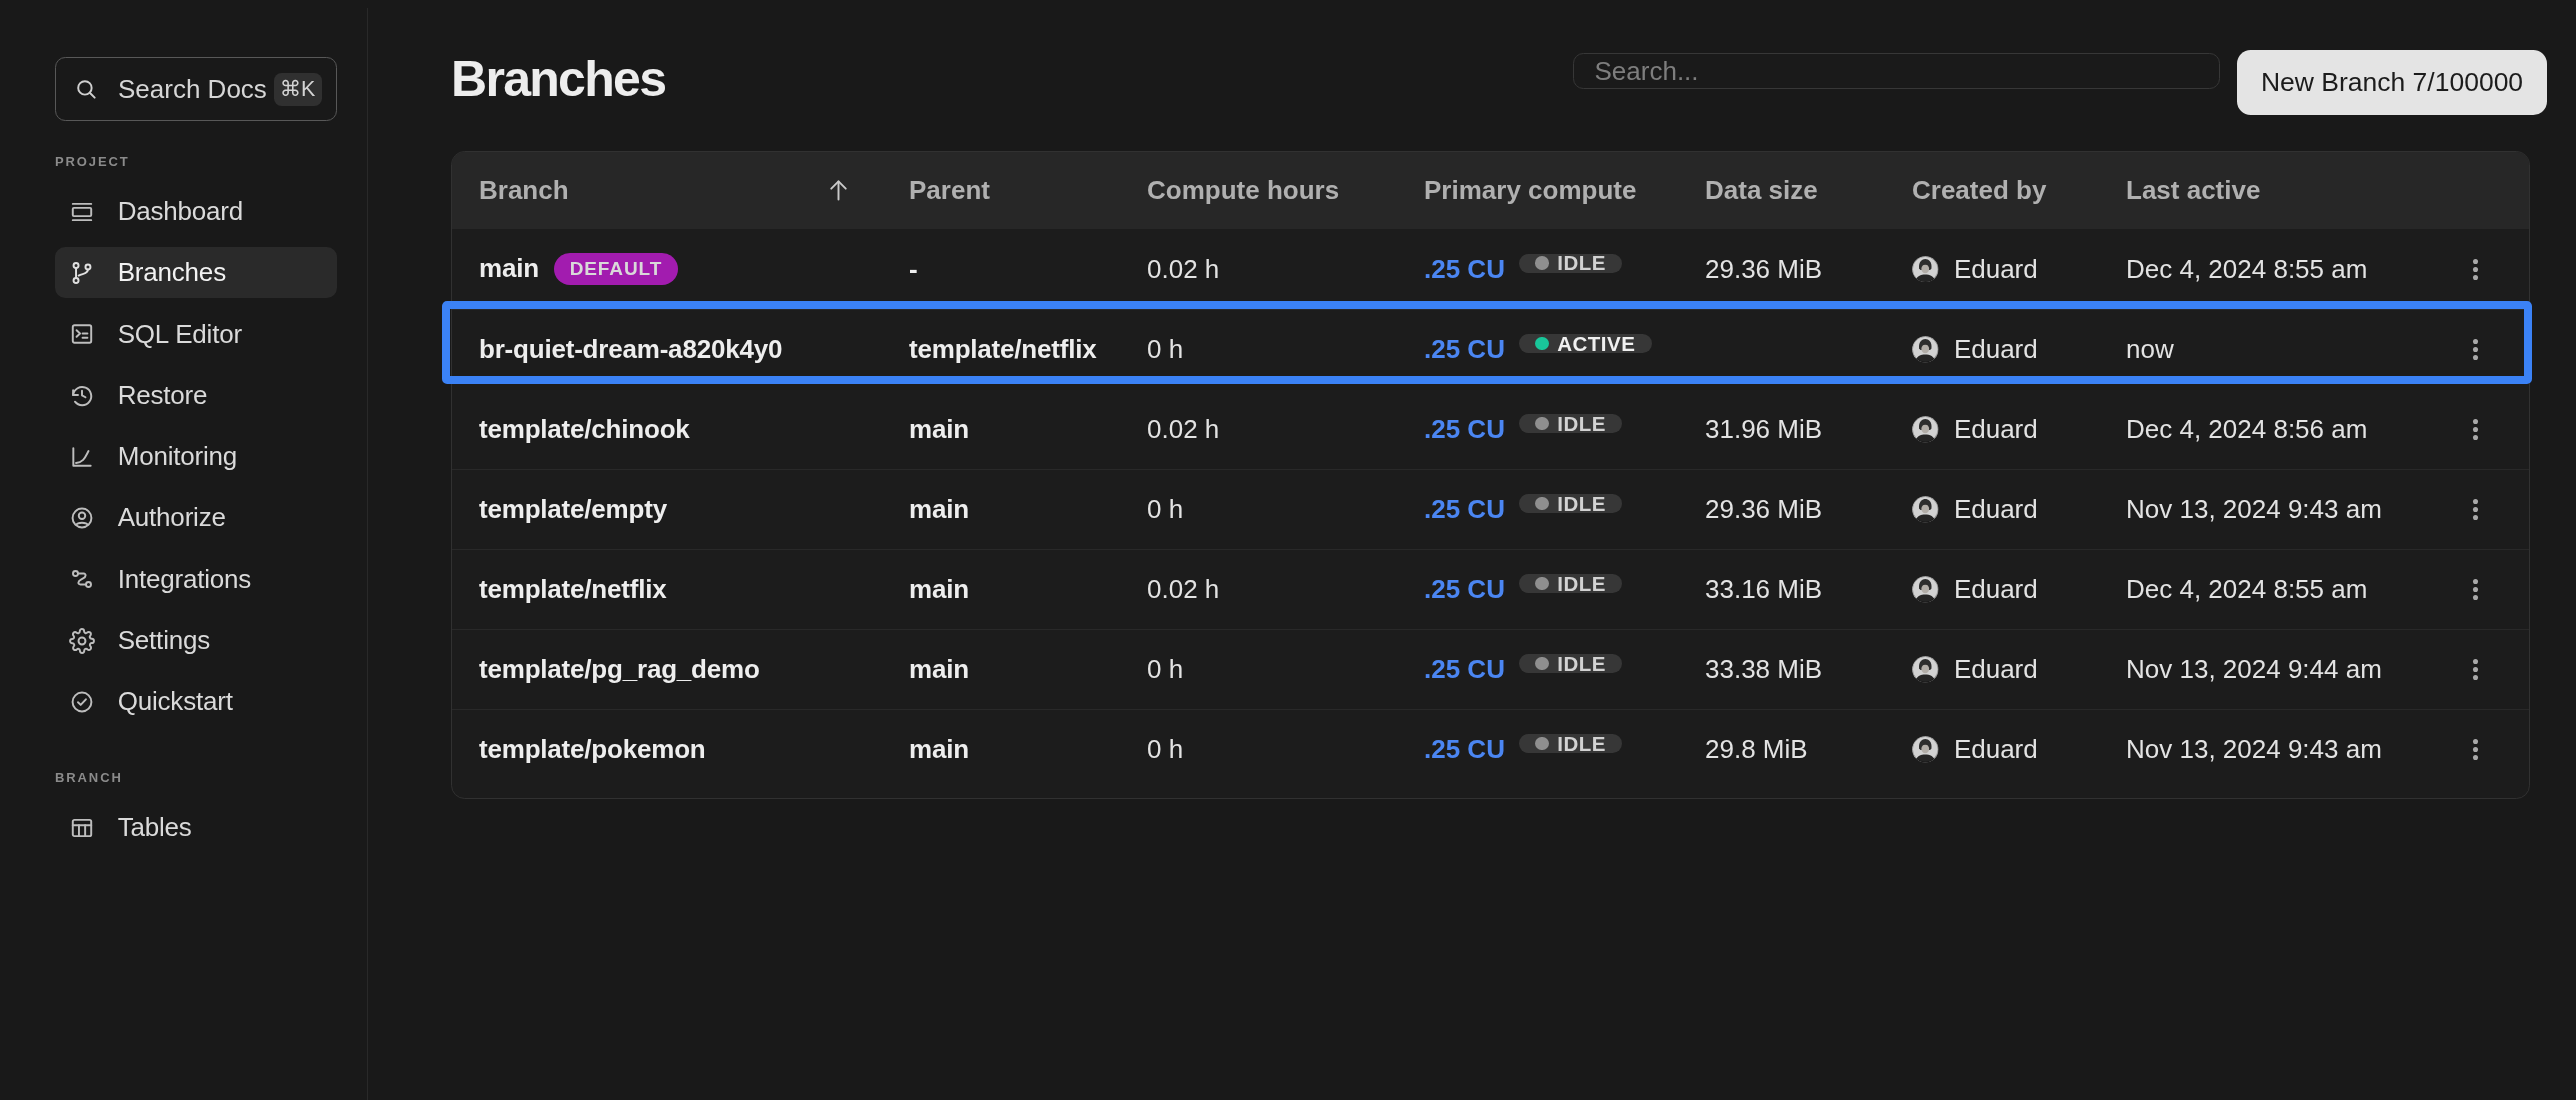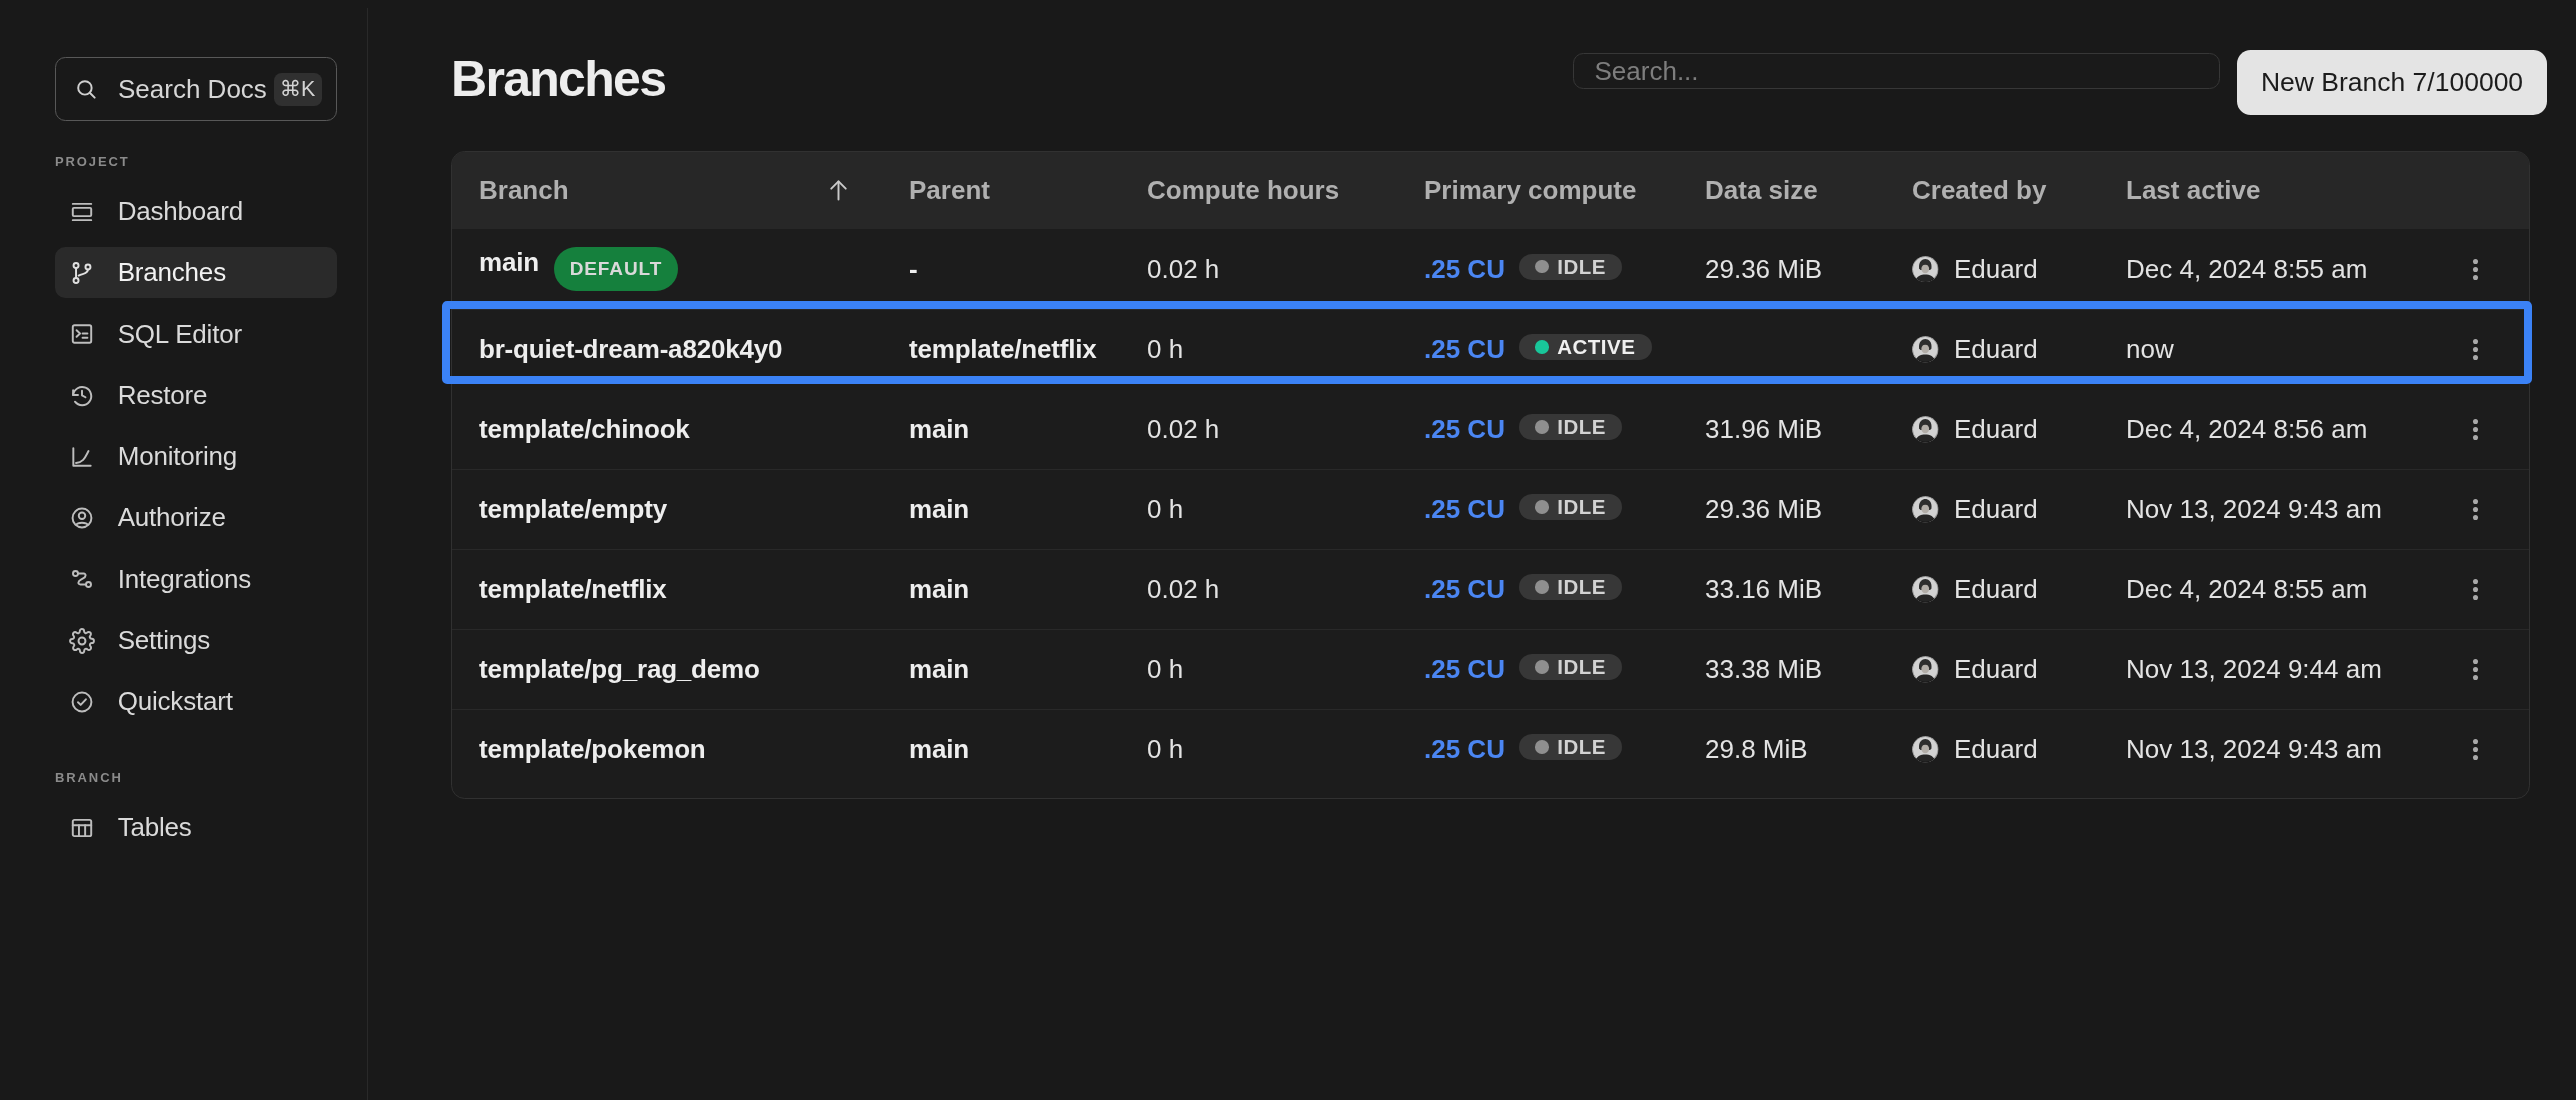--- a/index.html
+++ b/index.html
@@ -87,27 +87,27 @@
   .thead .th { display:flex; align-items:center; }
   .th-branch { justify-content:space-between; padding-right:56px; }
   .sort-arrow { width:29px; height:29px; color:#c9c9c9; }
   .row { height:80px; font-size:26px; color:#e3e3e3; position:relative; }
   .row + .row, .thead + .row { border-top:1.7px solid #292929; }
   .row.highlight + .row { border-top-color:transparent; }
   .cell { display:flex; align-items:flex-start; min-width:0; }
   .branch-name { font-weight:700; color:#eeeeee; letter-spacing:-0.2px; }
   .parent-name { font-weight:700; color:#eeeeee; letter-spacing:-0.2px; }
   .badge-default {
-    margin-left:15.4px; height:44px; padding:0 15.4px; border-radius:855px;
-    background:#15803d; color:#d9d9d9; font-size:19px; font-weight:600;
+    margin-left:15.4px; height:32px; padding:0 15.4px; border-radius:855px;
+    background:#a21caf; color:#d9d9d9; font-size:19px; font-weight:600;
     letter-spacing:0.9px; display:flex; align-items:center;
   }
   .cu { color:#4b86f2; font-weight:700; }
   .pill {
-    margin-left:13.7px; height:26px; padding:0 16.3px; border-radius:855px;
+    margin-left:13.7px; height:19px; padding:0 16.3px; border-radius:855px;
     background:#373737; display:flex; align-items:center; gap:8.6px;
     font-size:20.5px; font-weight:600; letter-spacing:0.5px; color:#d2d2d2;
   }
   .pill .dot { width:13.7px; height:13.7px; border-radius:50%; background:#8f8f8f; }
   .pill.active { color:#f0f0f0; }
   .pill.active .dot { background:#19c69a; }
   .created { display:flex; align-items:center; }
   .avatar { width:26.5px; height:26.5px; border-radius:50%; overflow:hidden; flex:none; }
   .created .name { margin-left:15.4px; }
   .kebab {

